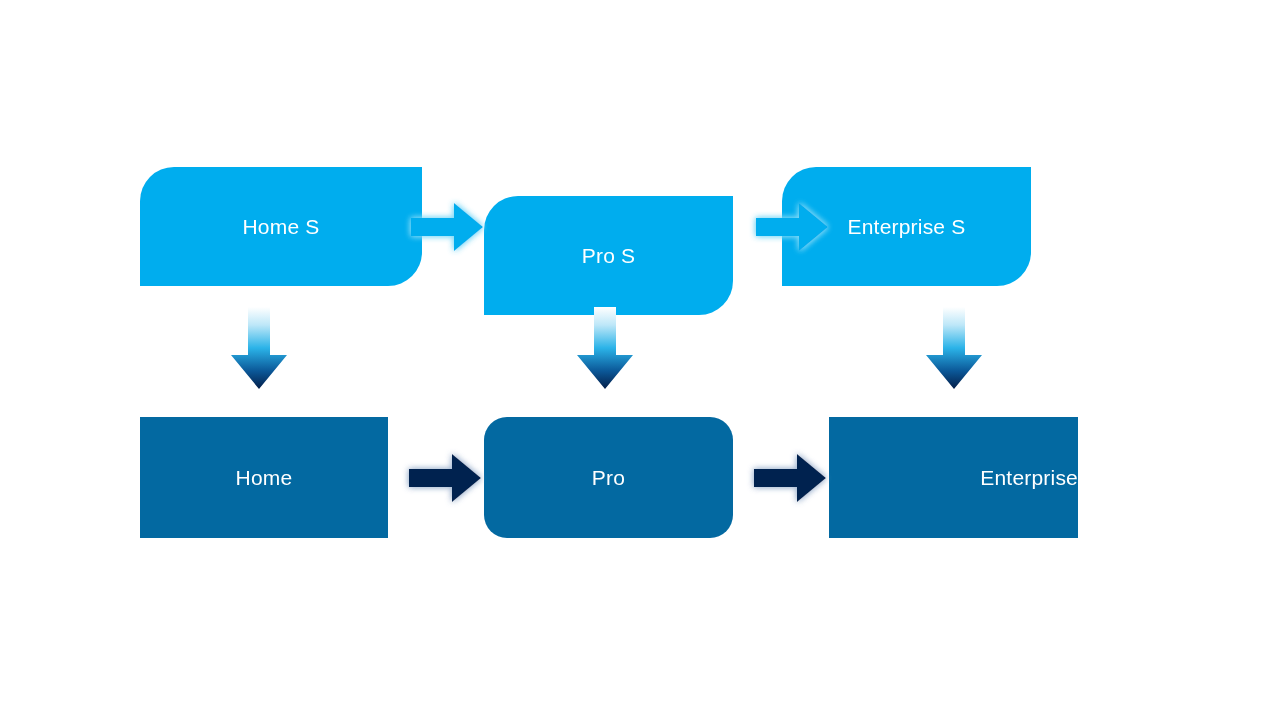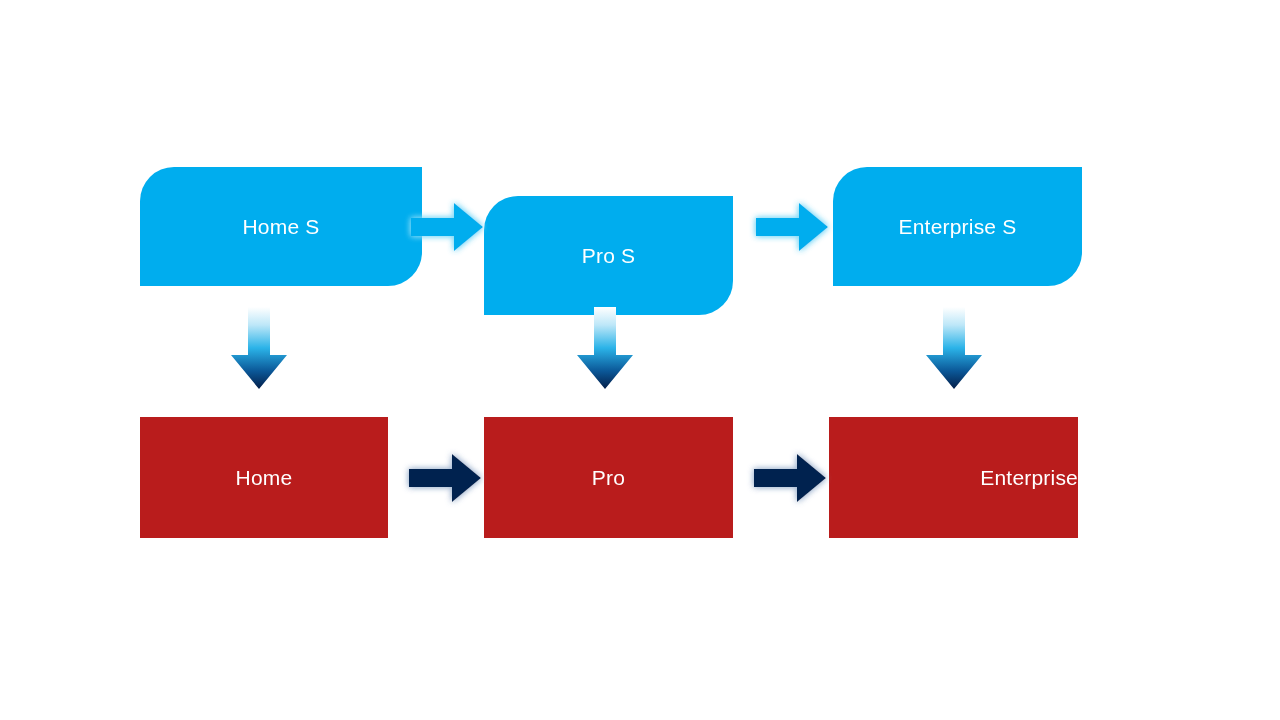--- a/index.html
+++ b/index.html
@@ -36,21 +36,21 @@
     user-select: none;
   }
 
   .node-top {
     background: #00ADEE;
     
     border-radius: 34px 0 34px 0;
   }
 
   .node-bottom {
-    background: #b91c1c;
+    background: #0369a1;
     border-radius: 0;
   }
 
   .node-label {
     display: block;
     text-align: center;
     pointer-events: none;
   }
 
   
@@ -73,21 +73,21 @@
 <div id="canvas">
 
   <div class="node node-top" style="left:140px; top:167px; width:282px; height:119px;">
     <span class="node-label">Home S</span>
   </div>
 
   <div class="node node-top" style="left:484px; top:167px; width:249px; height:119px;margin-top:29px;">
     <span class="node-label">Pro S</span>
   </div>
 
-  <div class="node node-top" style="left:833px; top:167px; width:249px; height:119px;">
+  <div class="node node-top" style="left:782px; top:167px; width:249px; height:119px;">
     <span class="node-label">Enterprise S</span>
   </div>
 
   <div class="h-arrow" style="left:402px; top:195px; width:90px; height:64px;">
     <svg width="90" height="64" viewBox="0 0 90 64" xmlns="http://www.w3.org/2000/svg">
       <defs>
         <filter id="glowTop1" x="-60%" y="-60%" width="220%" height="220%">
           <feGaussianBlur stdDeviation="3.2" result="b"></feGaussianBlur>
           <feFlood flood-color="#7FD9F7" flood-opacity="0.95" result="c"></feFlood>
           <feComposite in="c" in2="b" operator="in" result="g"></feComposite>
@@ -162,21 +162,21 @@
         </linearGradient>
       </defs>
       <polygon points="23,2 45,2 45,50 62,50 34,84 6,50 23,50" fill="url(#vgrad3)"></polygon>
     </svg>
   </div>
 
   <div class="node node-bottom" style="left:140px; top:417px; width:248px; height:121px;">
     <span class="node-label">Home</span>
   </div>
 
-  <div class="node node-bottom" style="left:484px; top:417px; width:249px; height:121px;">
+  <div class="node node-bottom" style="left:484px; top:417px; width:249px; height:121px;border-radius:23px;">
     <span class="node-label">Pro</span>
   </div>
 
   <div class="node node-bottom" style="left:829px; top:417px; width:249px; height:121px;justify-content:flex-end;">
     <span class="node-label">Enterprise</span>
   </div>
 
   <div class="h-arrow" style="left:400px; top:446px; width:90px; height:64px;">
     <svg width="90" height="64" viewBox="0 0 90 64" xmlns="http://www.w3.org/2000/svg">
       <defs>

